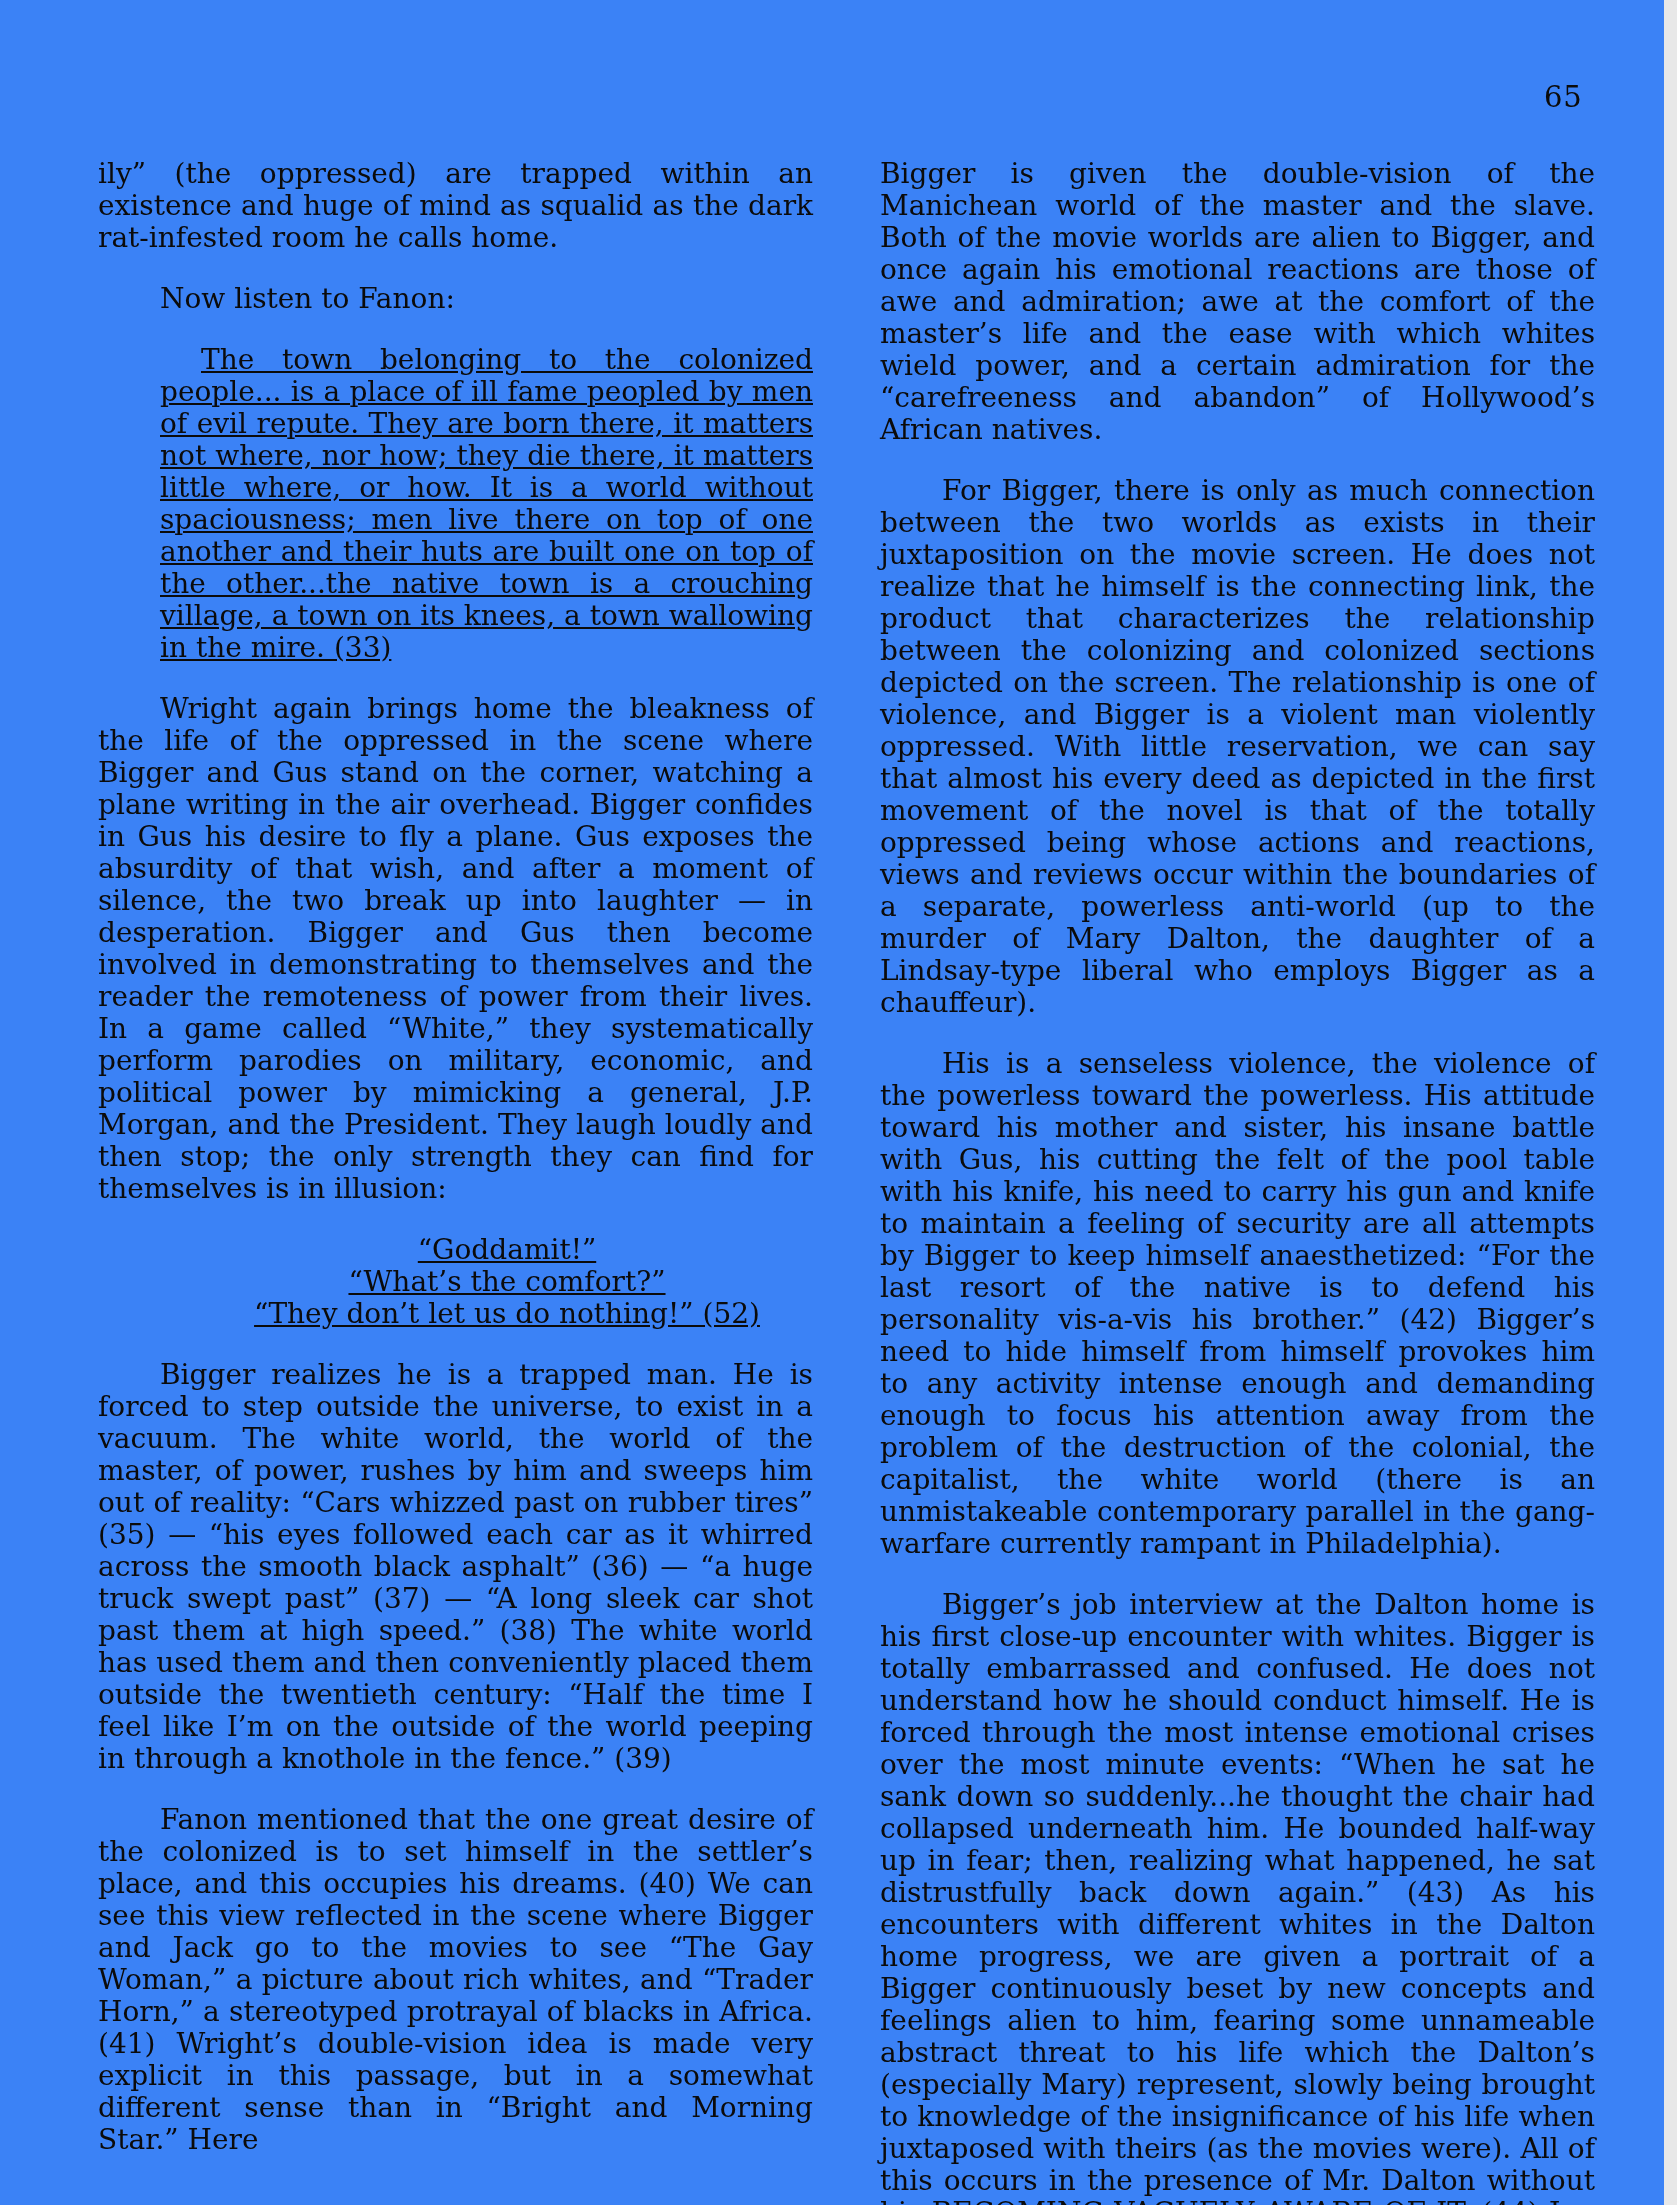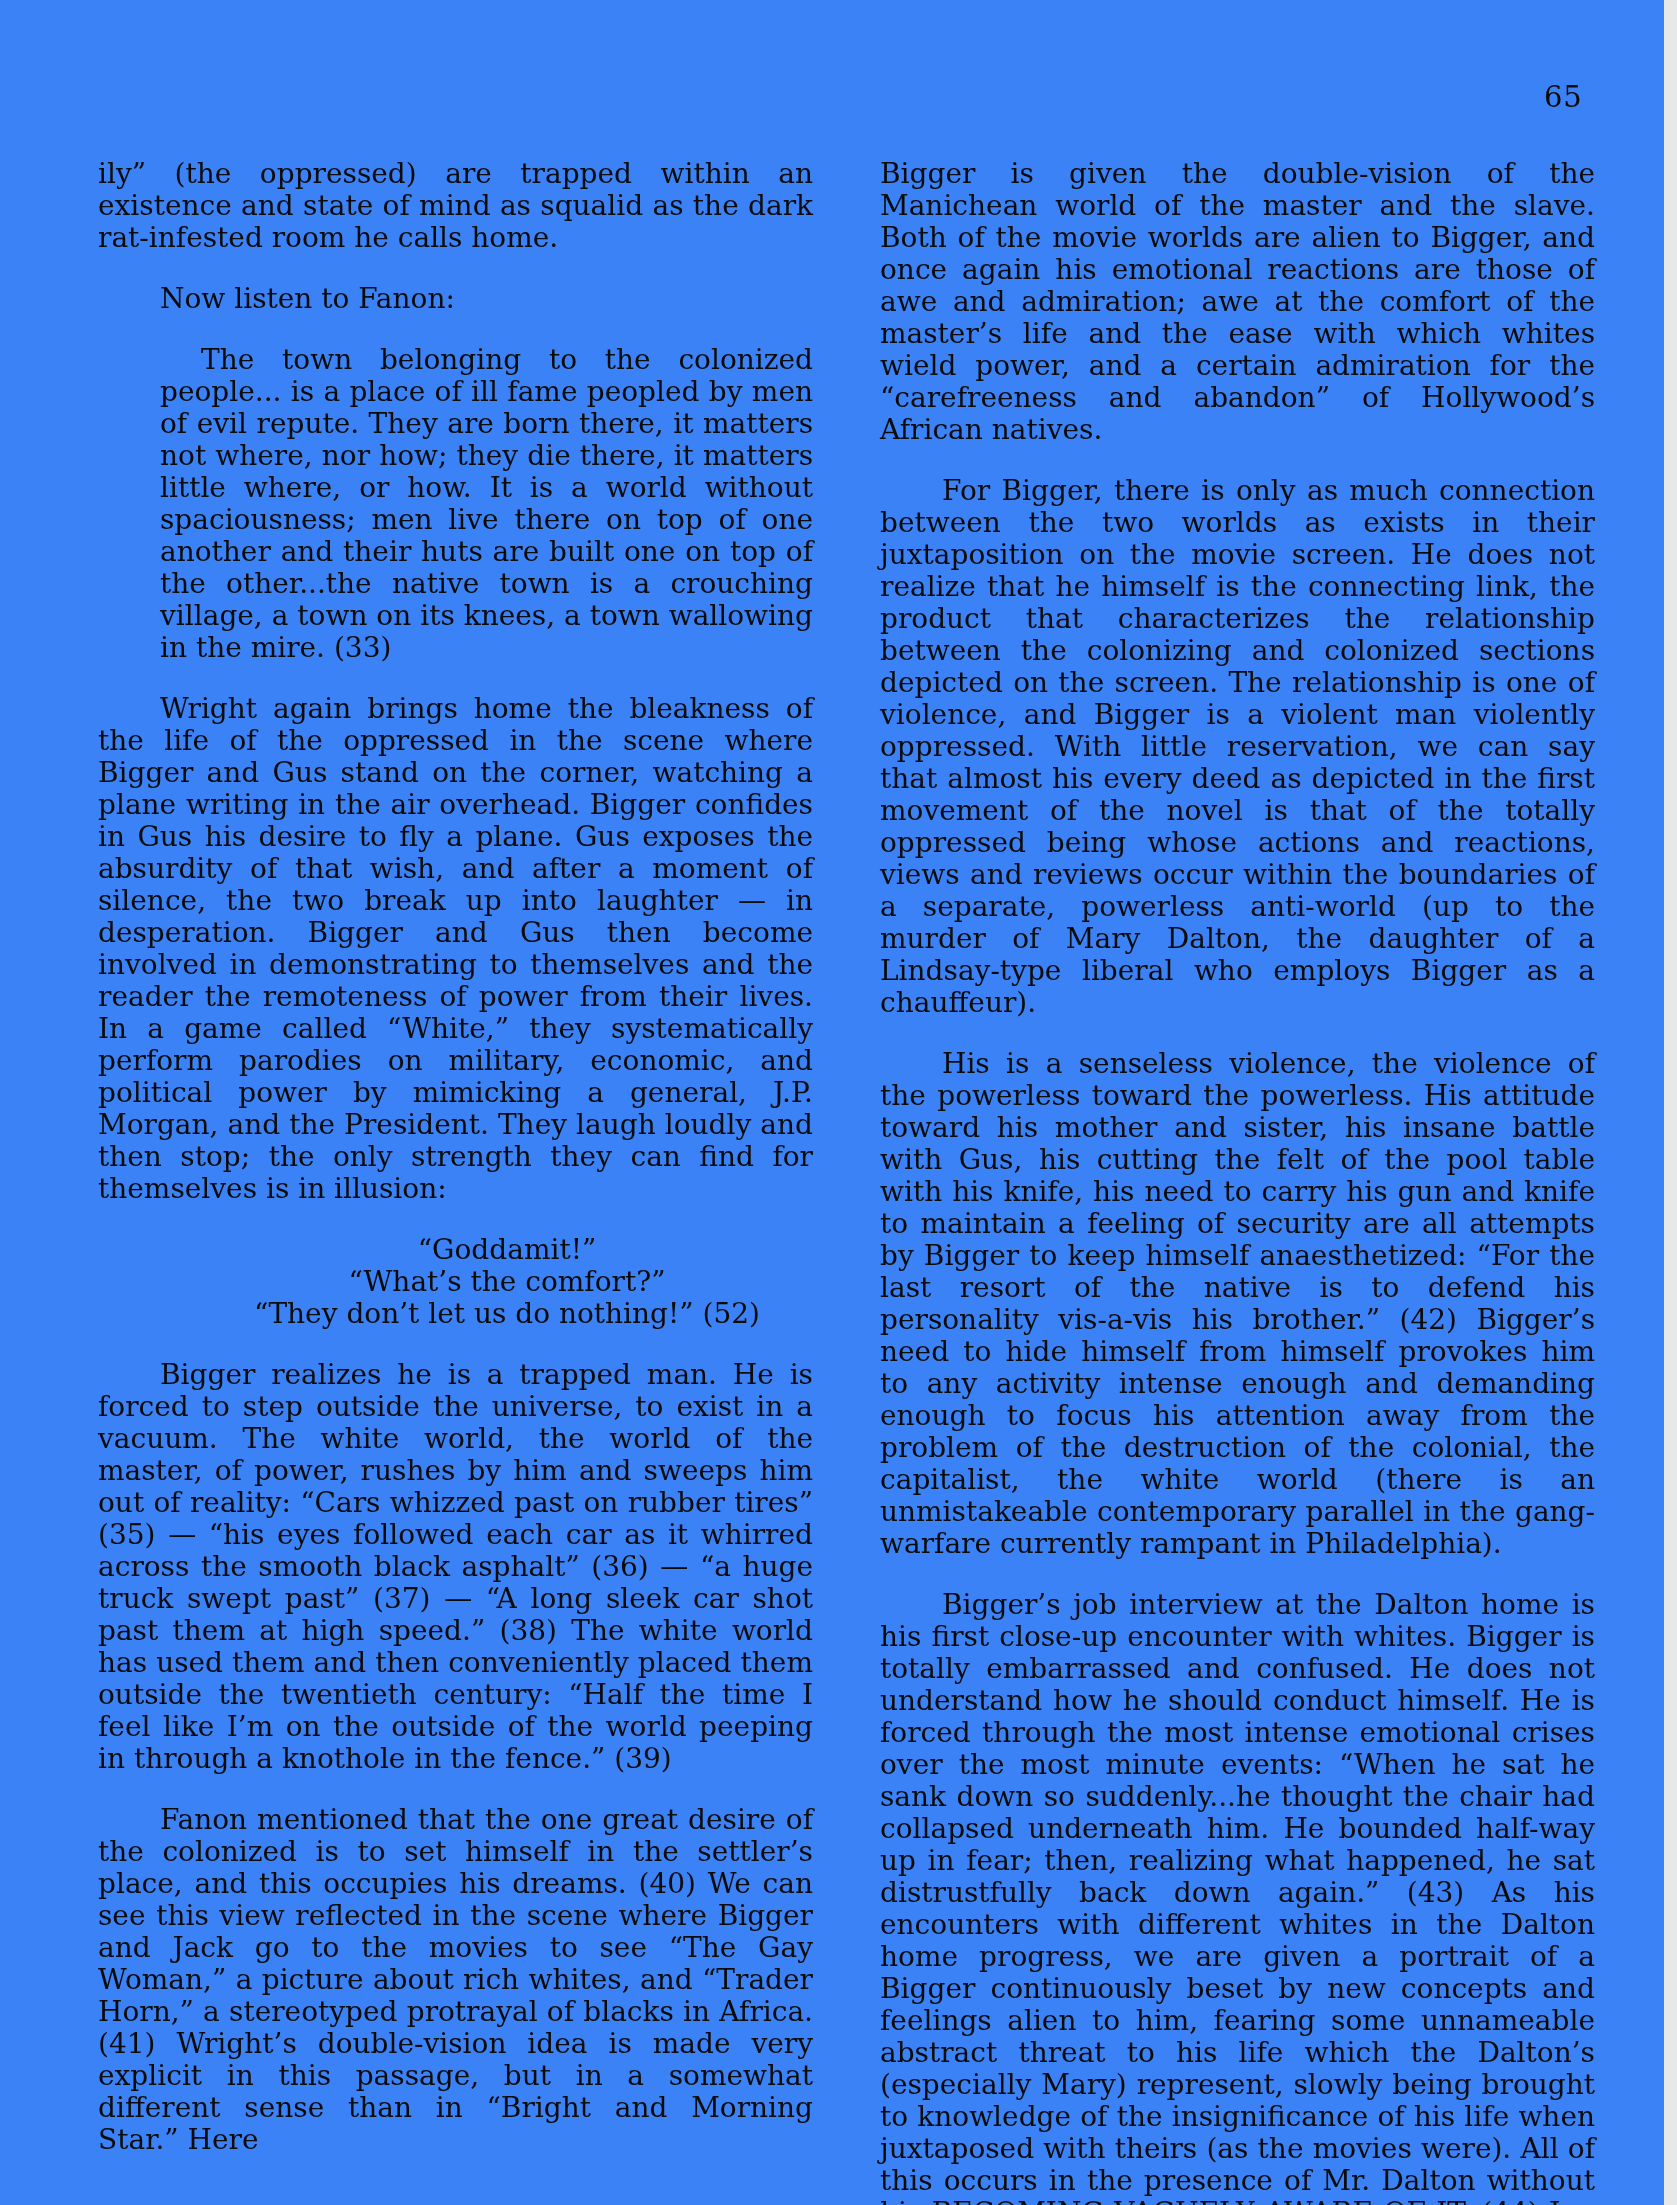--- a/index.html
+++ b/index.html
@@ -43,20 +43,21 @@
     margin: 0 0 29px 0;
   }
   .para {
     text-indent: 62px;
   }
   .cont {
     text-indent: 0;
   }
   .quote {
     margin: 0 0 29px 62px;
+    text-decoration: underline;
   }
   .quote .qbody {
     margin: 0;
     text-indent: 41px;
   }
   .quote .dline {
     margin: 0 0 0 41px;
     text-align: center;
     text-indent: 0;
   }
@@ -67,21 +68,21 @@
 </head>
 <body>
 
 <main class="page">
 
   <div class="page-number">65</div>
 
   <section class="columns">
 
     <div class="col">
-      <p class="cont">ily” (the oppressed) are trapped within an existence and state of mind as squalid as the dark rat-infested room he calls home.</p>
+      <p class="cont">ily” (the oppressed) are trapped within an existence and huge of mind as squalid as the dark rat-infested room he calls home.</p>
 
       <p class="para">Now listen to Fanon:</p>
 
       <div class="quote">
         <p class="qbody">The town belonging to the colonized people... is a place of ill fame peopled by men of evil repute. They are born there, it matters not where, nor how; they die there, it matters little where, or how. It is a world without spaciousness; men live there on top of one another and their huts are built one on top of the other...the native town is a crouching village, a town on its knees, a town wallowing in the mire. (33)</p>
       </div>
 
       <p class="para">Wright again brings home the bleakness of the life of the oppressed in the scene where Bigger and Gus stand on the corner, watching a plane writing in the air overhead. Bigger confides in Gus his desire to fly a plane. Gus exposes the absurdity of that wish, and after a moment of silence, the two break up into laughter — in desperation. Bigger and Gus then become involved in demonstrating to themselves and the reader the remoteness of power from their lives. In a game called “White,” they systematically perform parodies on military, economic, and political power by mimicking a general, J.P. Morgan, and the President. They laugh loudly and then stop; the only strength they can find for themselves is in illusion:</p>
 
       <div class="quote">

